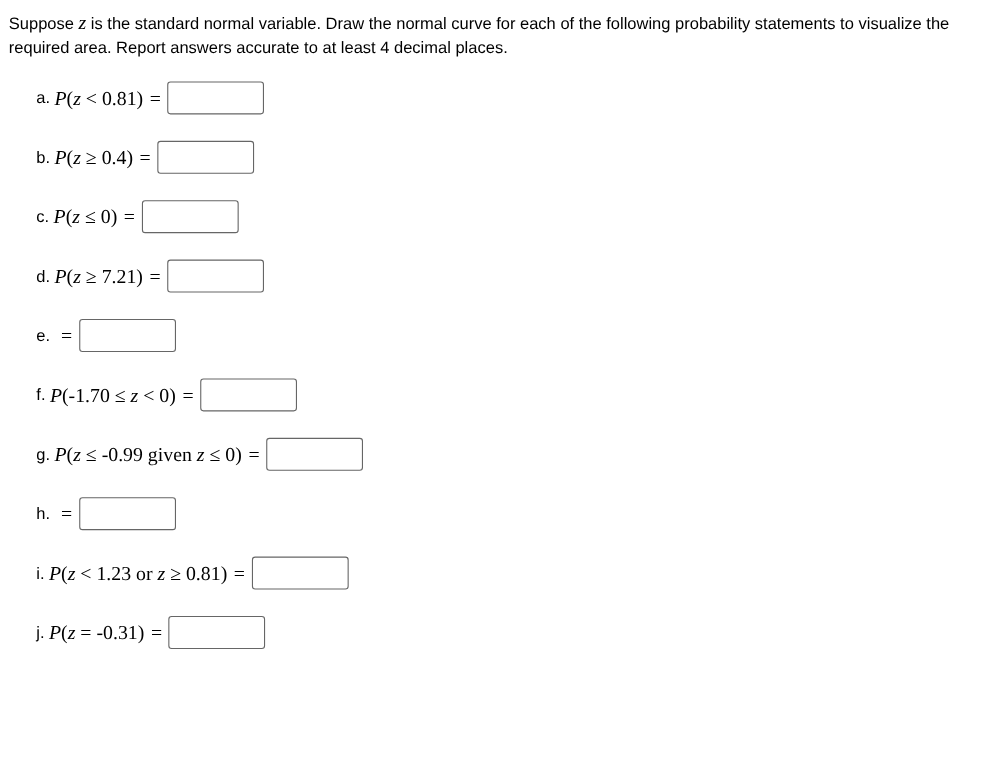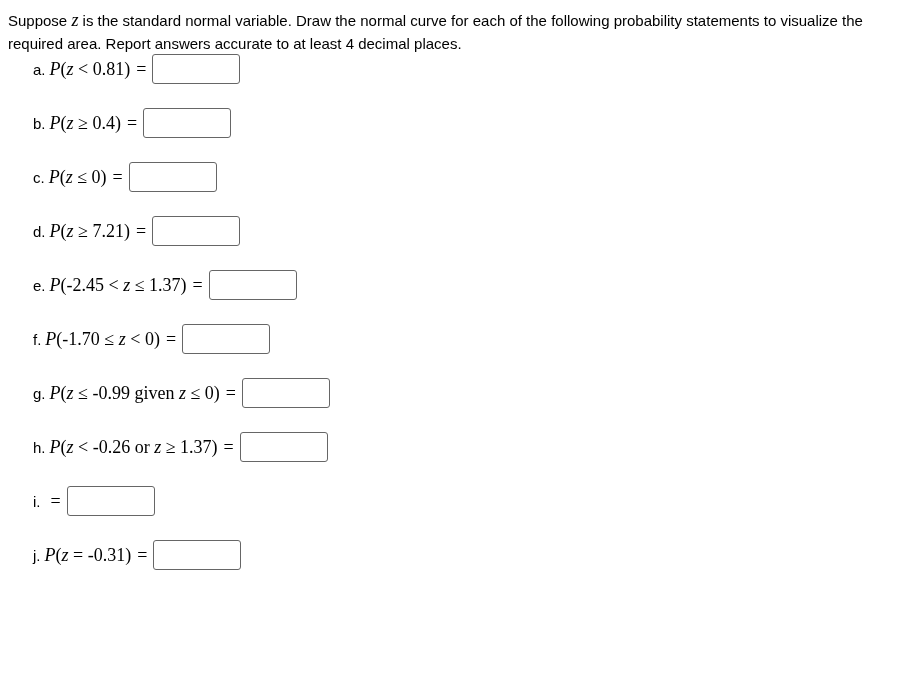--- a/index.html
+++ b/index.html
@@ -4,20 +4,21 @@
   <style>
     body {
       font-family: Verdana, Geneva, sans-serif;
       font-size: 15px;
       color: #000;
       margin: 0;
       padding: 8px;
       background: #fff;
     }
     .intro {
+      margin-bottom: 20px;
       line-height: 1.4;
     }
     .questions {
       padding-left: 25px;
     }
     .question {
       margin-bottom: 24px;
       display: flex;
       align-items: center;
       flex-wrap: wrap;
@@ -87,23 +88,20 @@
     <span class="q-label">d. </span>
     <span class="math">
       <span class="mathit">P</span><span>(</span><span class="mathit">z</span><span> ≥ 7.21</span><span>)</span>
     </span>
     <span class="eq">=</span>
     <input class="answer" type="text" style="">
   </div>
 
   <div class="question">
     <span class="q-label">e. </span>
-    <span class="math">
-      <span class="mathit">P</span><span>(</span><span>-2.45 &lt; </span><span class="mathit">z</span><span> ≤ 1.37</span><span>)</span>
-    </span>
     <span class="eq">=</span>
     <input class="answer" type="text" style="">
   </div>
 
   <div class="question">
     <span class="q-label">f. </span>
     <span class="math">
       <span class="mathit">P</span><span>(</span><span>-1.70 ≤ </span><span class="mathit">z</span><span> &lt; 0</span><span>)</span>
     </span>
     <span class="eq">=</span>
@@ -114,29 +112,29 @@
     <span class="q-label">g. </span>
     <span class="math">
       <span class="mathit">P</span><span>(</span><span class="mathit">z</span><span> ≤ -0.99 </span><span> given </span><span class="mathit"> z</span><span> ≤ 0</span><span>)</span>
     </span>
     <span class="eq">=</span>
     <input class="answer" type="text" style="">
   </div>
 
   <div class="question">
     <span class="q-label">h. </span>
-    <span class="math">
-      <span class="mathit">P</span><span>(</span><span class="mathit">z</span><span> &lt; -0.26</span><span> or </span><span class="mathit"> z</span><span> ≥ 1.37</span><span>)</span>
-    </span>
     <span class="eq">=</span>
     <input class="answer" type="text" style="">
   </div>
 
   <div class="question">
     <span class="q-label">i. </span>
+    <span class="math">
+      <span class="mathit">P</span><span>(</span><span class="mathit">z</span><span> &lt; 1.23</span><span> or </span><span class="mathit"> z</span><span> ≥ 0.81</span><span>)</span>
+    </span>
     <span class="eq">=</span>
     <input class="answer" type="text" style="">
   </div>
 
   <div class="question">
     <span class="q-label">j. </span>
     <span class="math">
       <span class="mathit">P</span><span>(</span><span class="mathit">z</span><span> = -0.31</span><span>)</span>
     </span>
     <span class="eq">=</span>

